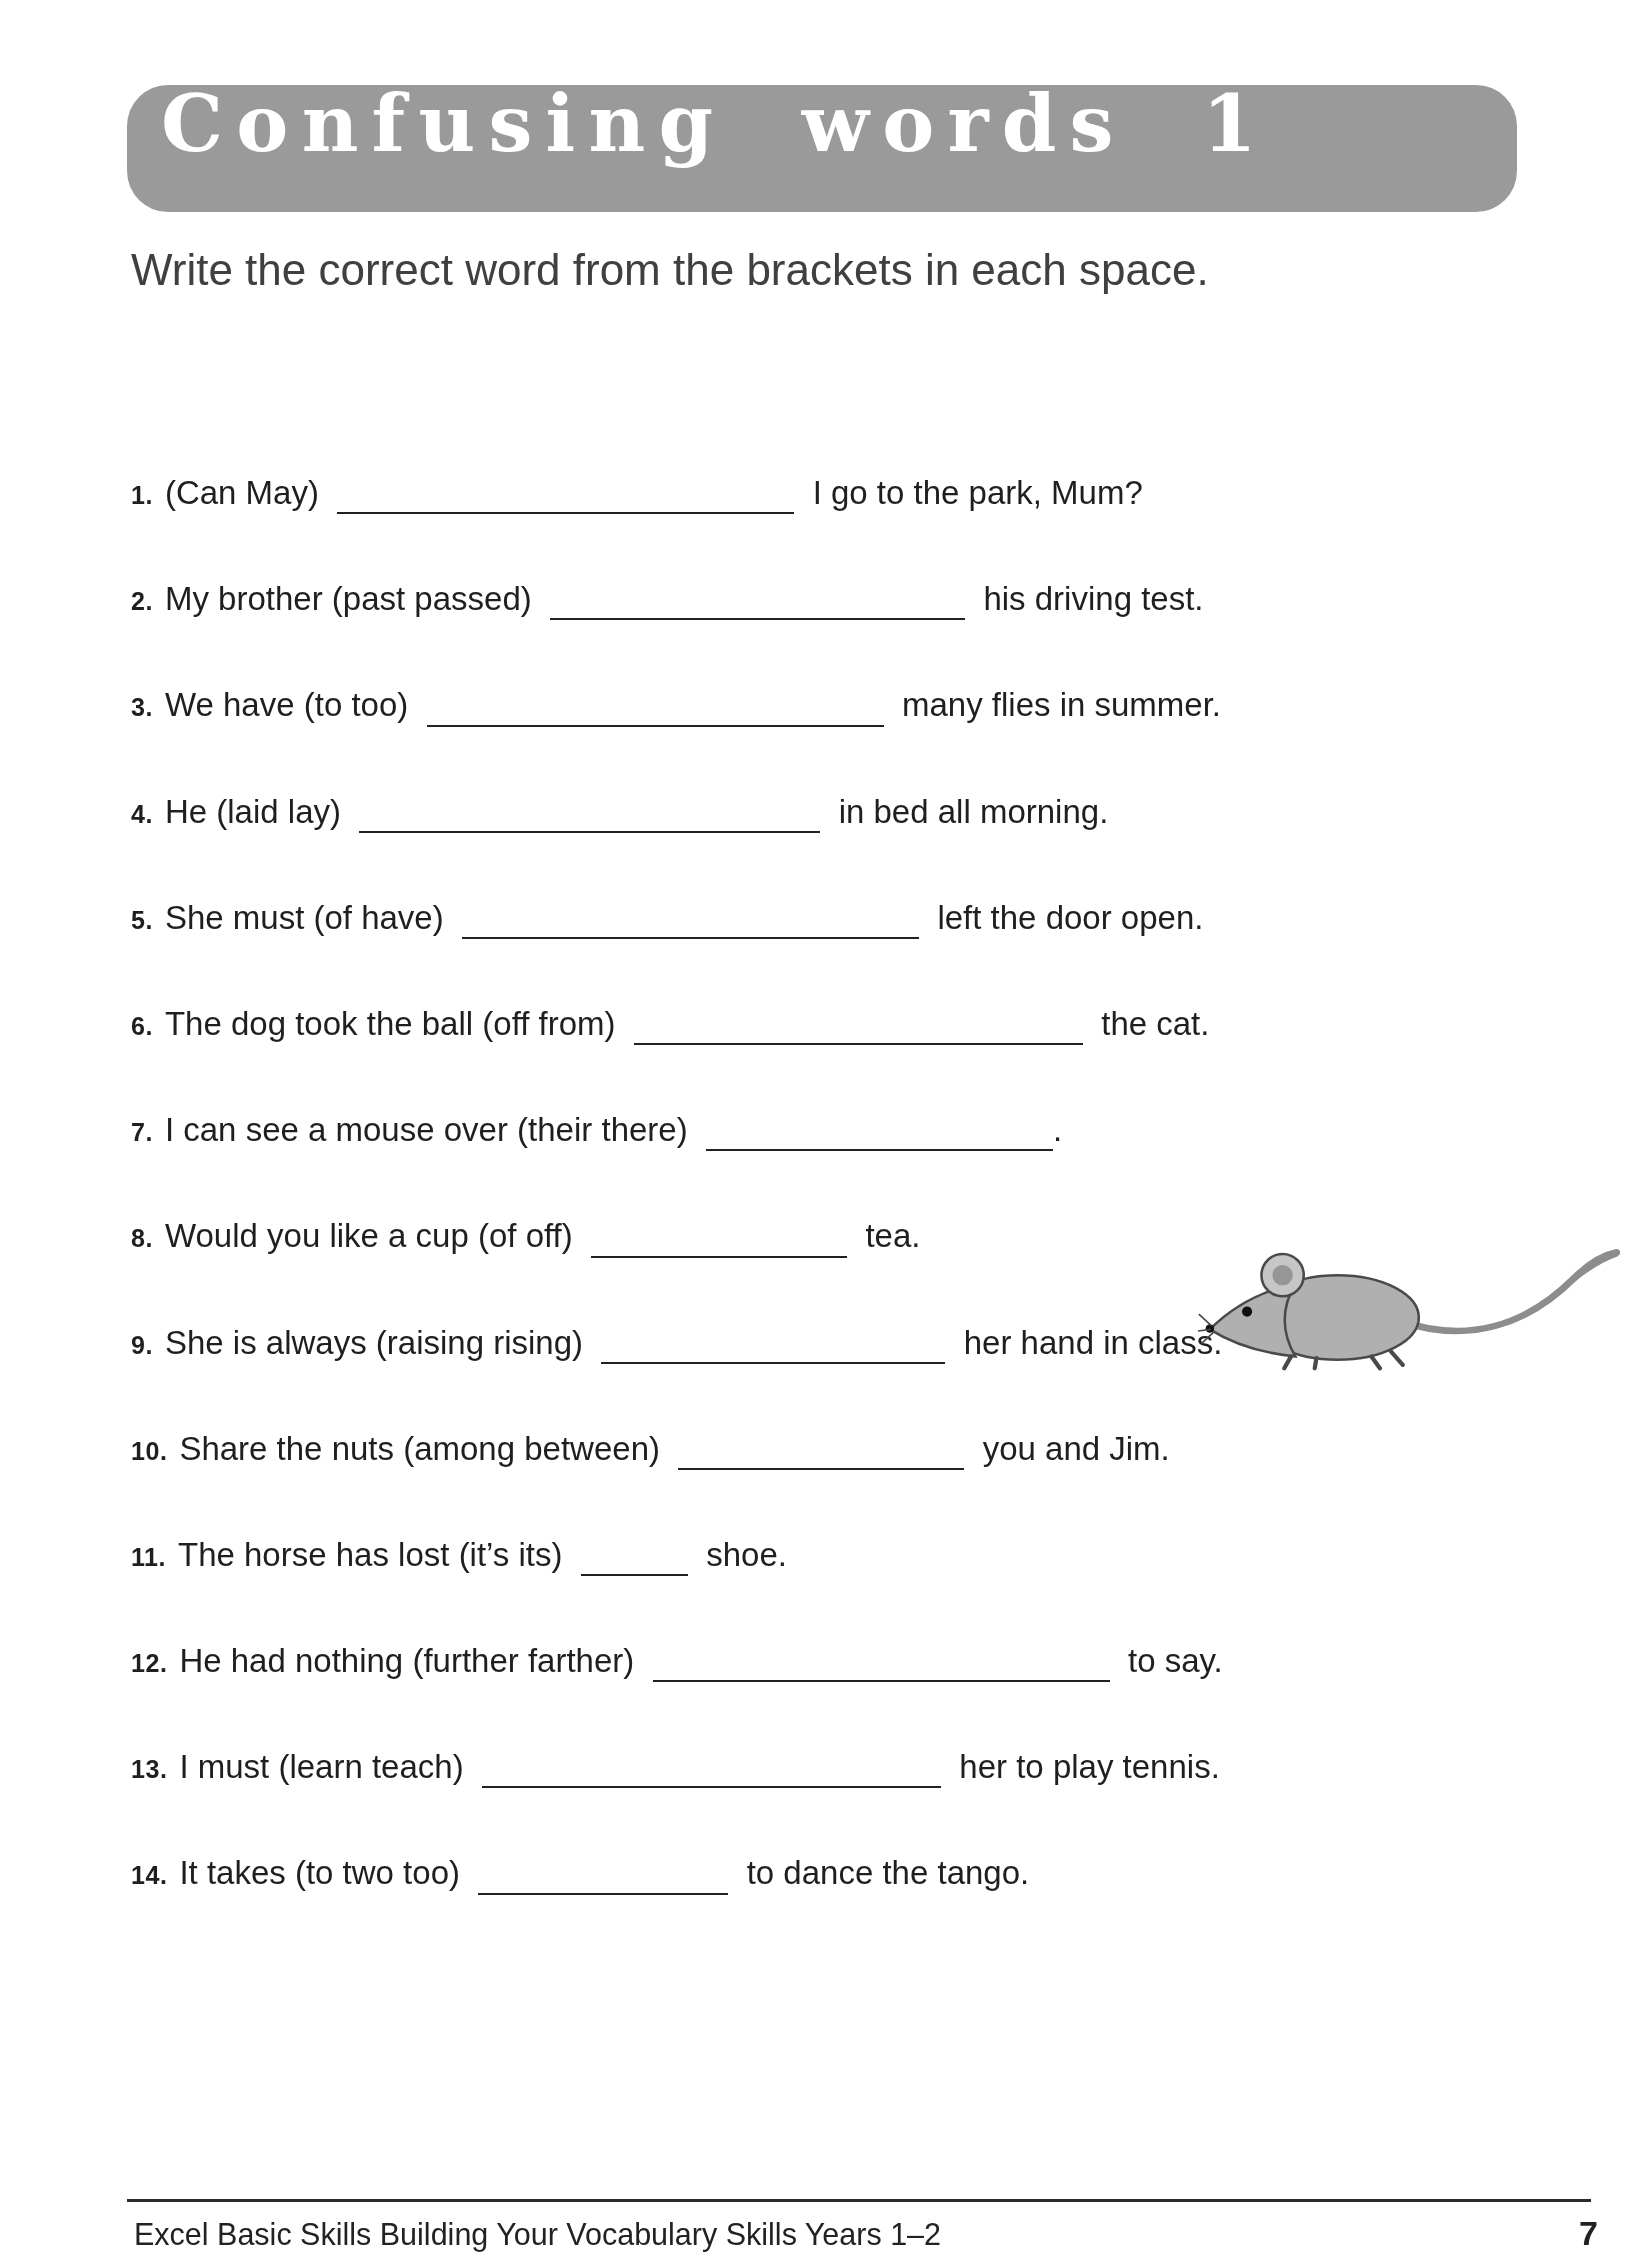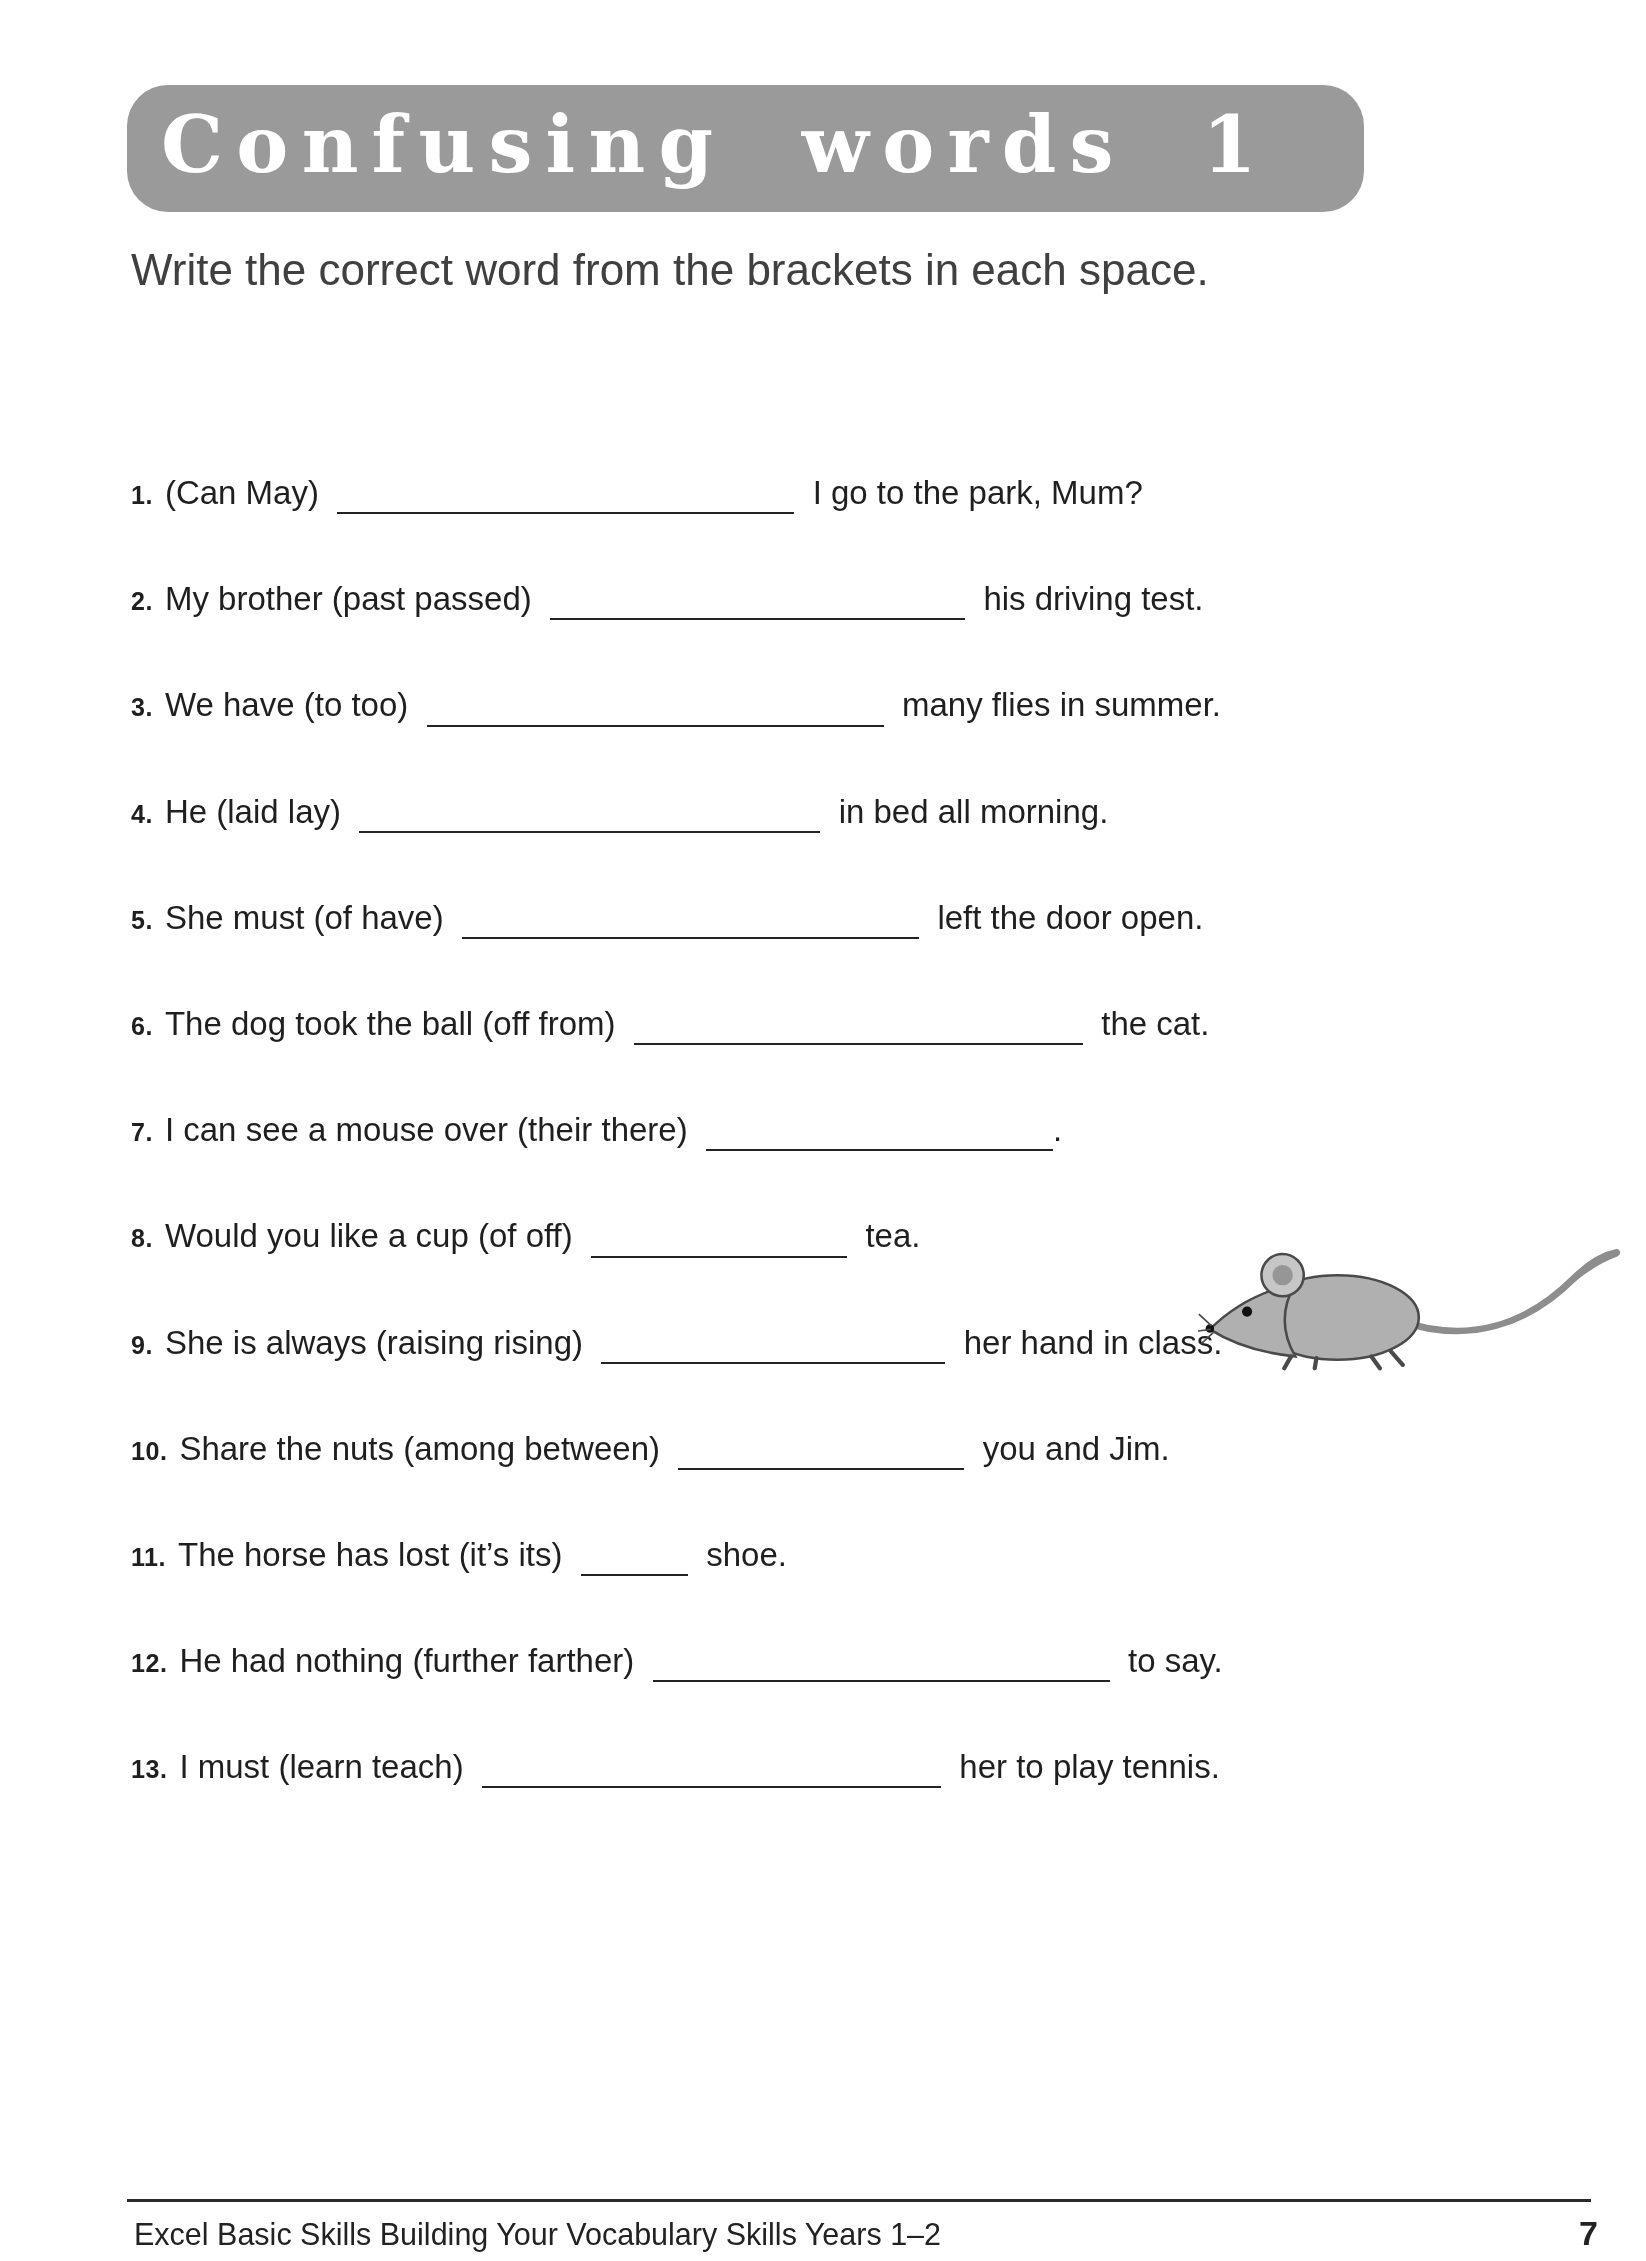--- a/index.html
+++ b/index.html
@@ -9,26 +9,25 @@
     height: 2261px;
     background: #ffffff;
     font-family: "Liberation Sans", "DejaVu Sans", sans-serif;
     color: #1f1f1f;
     overflow: hidden;
   }
   .banner {
     position: absolute;
     left: 127px;
     top: 85px;
-    width: 1237px;
+    width: 1390px;
     height: 127px;
     background: #9a9a9a;
     border-radius: 41px;
     display: flex;
-    align-items: center;
     box-sizing: border-box;
     padding-left: 34px;
   }
   .banner-title {
     font-family: "DejaVu Serif", "Liberation Serif", serif;
     font-weight: 700;
     font-size: 78px;
     color: #ffffff;
     letter-spacing: 0.17em;
     word-spacing: 0.45em;
@@ -157,20 +156,23 @@
     </div>
 
     <div class="question">
       <span class="qnum">12.</span><span class="qtext">He had nothing (further farther)&nbsp; <span class="blank" style="width: 457px;"></span> &nbsp;to say.</span>
     </div>
 
     <div class="question">
       <span class="qnum">13.</span><span class="qtext">I must (learn teach)&nbsp; <span class="blank" style="width: 459px;"></span> &nbsp;her to play tennis.</span>
     </div>
 
+    <div class="question">
+      <span class="qnum">14.</span><span class="qtext">It takes (to two too)&nbsp; <span class="blank" style="width: 250px;"></span> &nbsp;to dance the tango.</span>
+    </div>
   </div>
 
   <svg class="illustration" viewBox="0 0 500 165" xmlns="http://www.w3.org/2000/svg">
 
     <path d="M 235 105 C 320 135, 390 110, 445 55 C 465 35, 480 28, 495 25" fill="none" stroke="#8d8d8d" stroke-width="8" stroke-linecap="round"></path>
     <path d="M 430 70 C 455 48, 475 35, 495 28" fill="none" stroke="#8d8d8d" stroke-width="4" stroke-linecap="round"></path>
 
     <ellipse cx="165" cy="102" rx="96" ry="50" fill="#b0b0b0" stroke="#4a4a4a" stroke-width="3"></ellipse>
 
     <path d="M 115 62 Q 55 75 14 116 Q 55 142 115 148 Q 90 105 115 62 Z" fill="#b0b0b0" stroke="#4a4a4a" stroke-width="3"></path>

